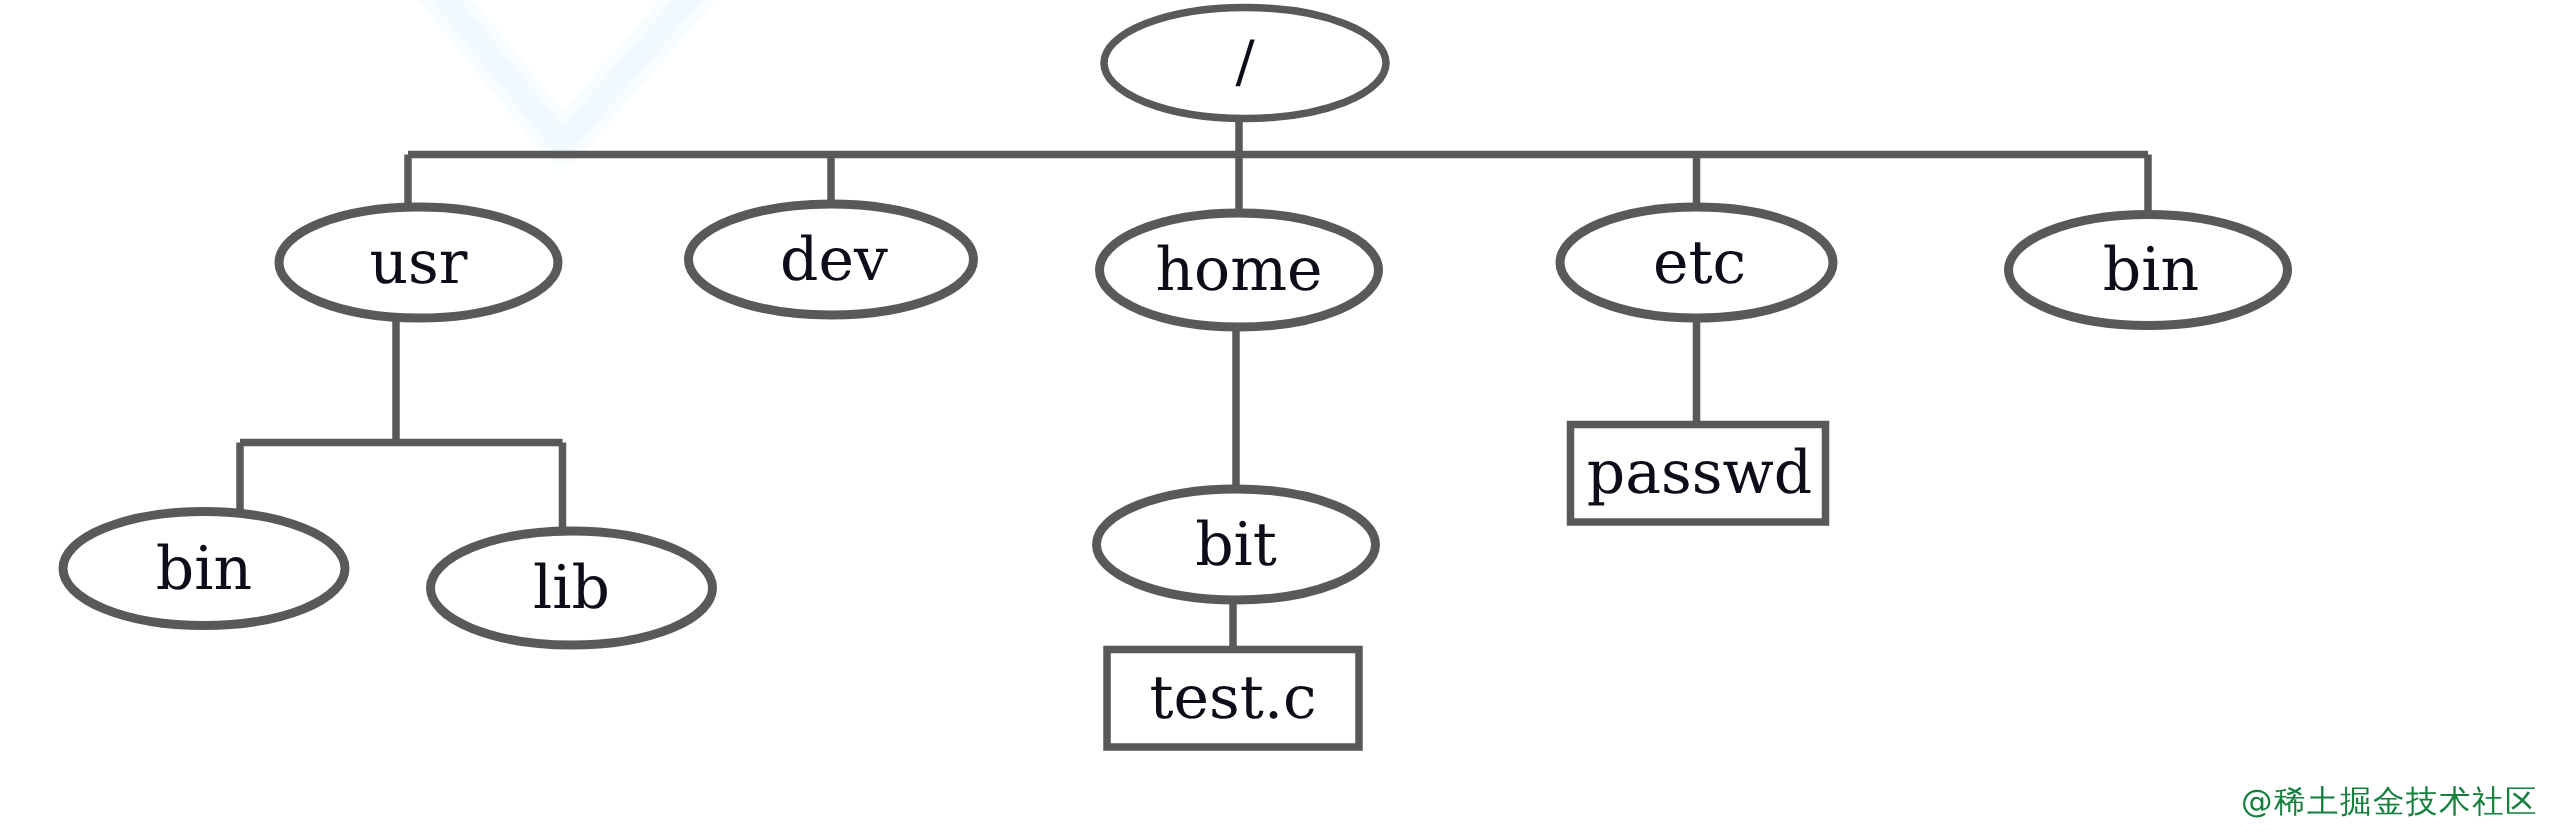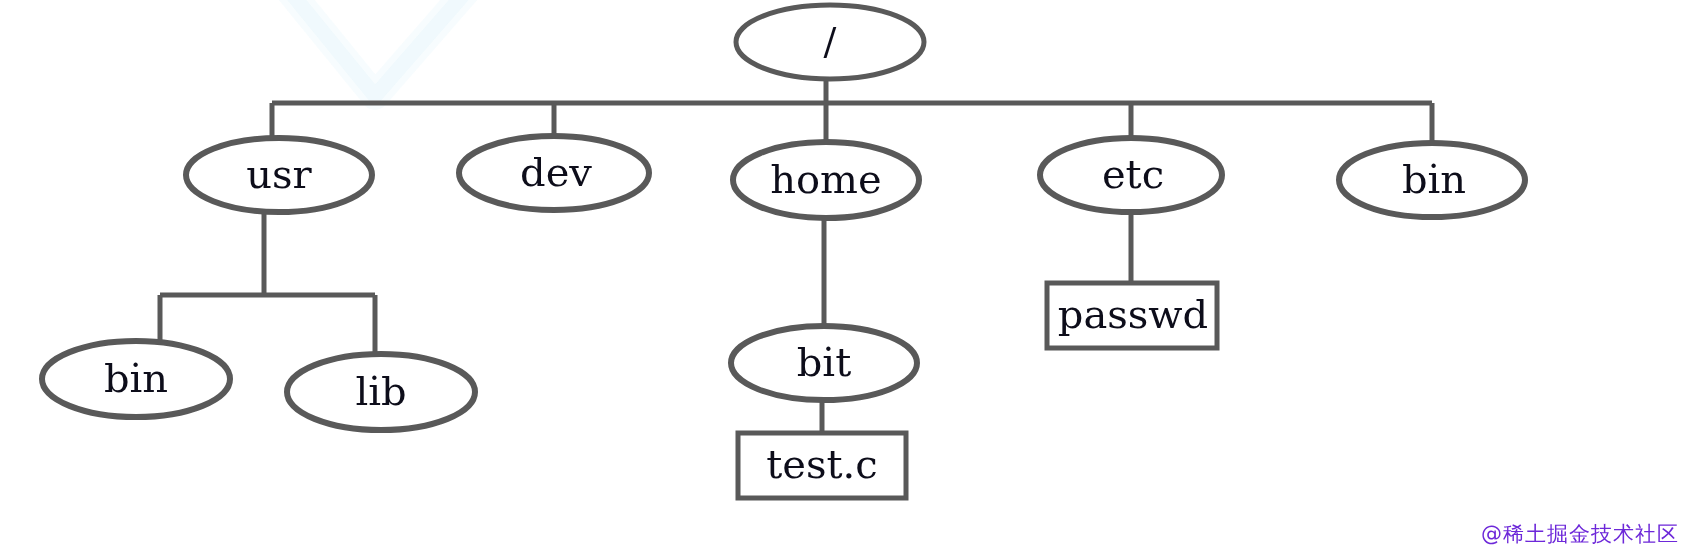--- a/index.html
+++ b/index.html
@@ -25,25 +25,25 @@
     height: 556px;
   }
   .node-label {
     font-family: "DejaVu Serif", serif;
     fill: #0d0d1a;
     text-anchor: middle;
     dominant-baseline: middle;
   }
   .watermark-text {
     position: absolute;
-    right: 29px;
+    right: 16px;
     bottom: 8px;
     font-family: "DejaVu Sans", sans-serif;
     font-size: 21px;
-    color: #6d28d9;
+    color: #15803d;
     letter-spacing: 1px;
     white-space: nowrap;
     user-select: none;
   }
   .watermark-mark {
     position: absolute;
     left: 243px;
     top: -52px;
     width: 300px;
     height: 170px;

